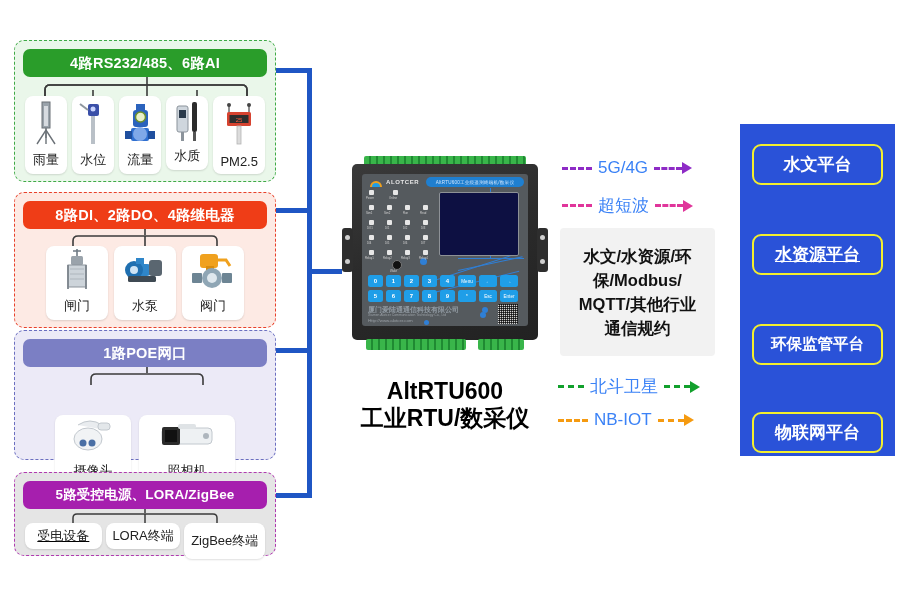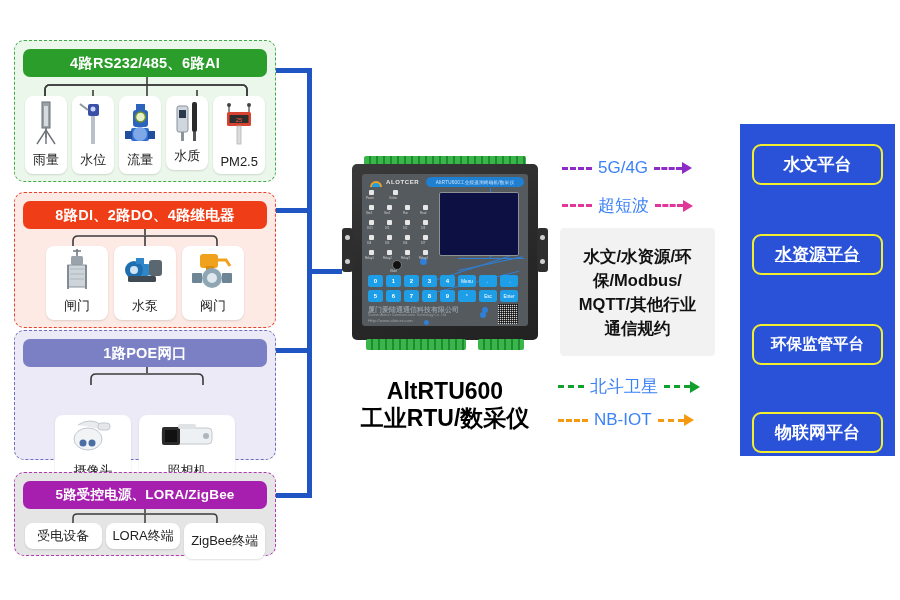--- a/index.html
+++ b/index.html
@@ -277,21 +277,21 @@
       </div>
     </div>
   </div>
 
   <div class="group g-magenta" style="left:14px;top:472px;width:262px;height:84px;">
     <div class="hdr" style="font-size:13.5px;">5路受控电源、LORA/ZigBee</div>
     <svg class="brace" style="left:40px;top:36px;width:180px;height:16px;" viewBox="0 0 180 16">
       <path d="M90 0 v4 M18 14 v-5 q0-4 4-4 h136 q4 0 4 4 v5 M90 5 v9" fill="none" stroke="#3b3b3b" stroke-width="1.5"></path>
     </svg>
     <div class="tiles" style="top:50px;height:26px;gap:4px;">
-      <div class="tile" style="width:80px;height:26px;justify-content:center;">
+      <div class="tile" style="width:80px;height:26px;justify-content:center;text-decoration:underline;">
         <div class="cap" style="padding:0;">受电设备</div>
       </div>
       <div class="tile" style="width:78px;height:26px;justify-content:center;">
         <div class="cap" style="padding:0;">LORA终端</div>
       </div>
       <div class="tile" style="width:84px;height:36px;justify-content:center;">
         <div class="cap" style="padding:0;">ZigBee终端</div>
       </div>
     </div>
   </div>

